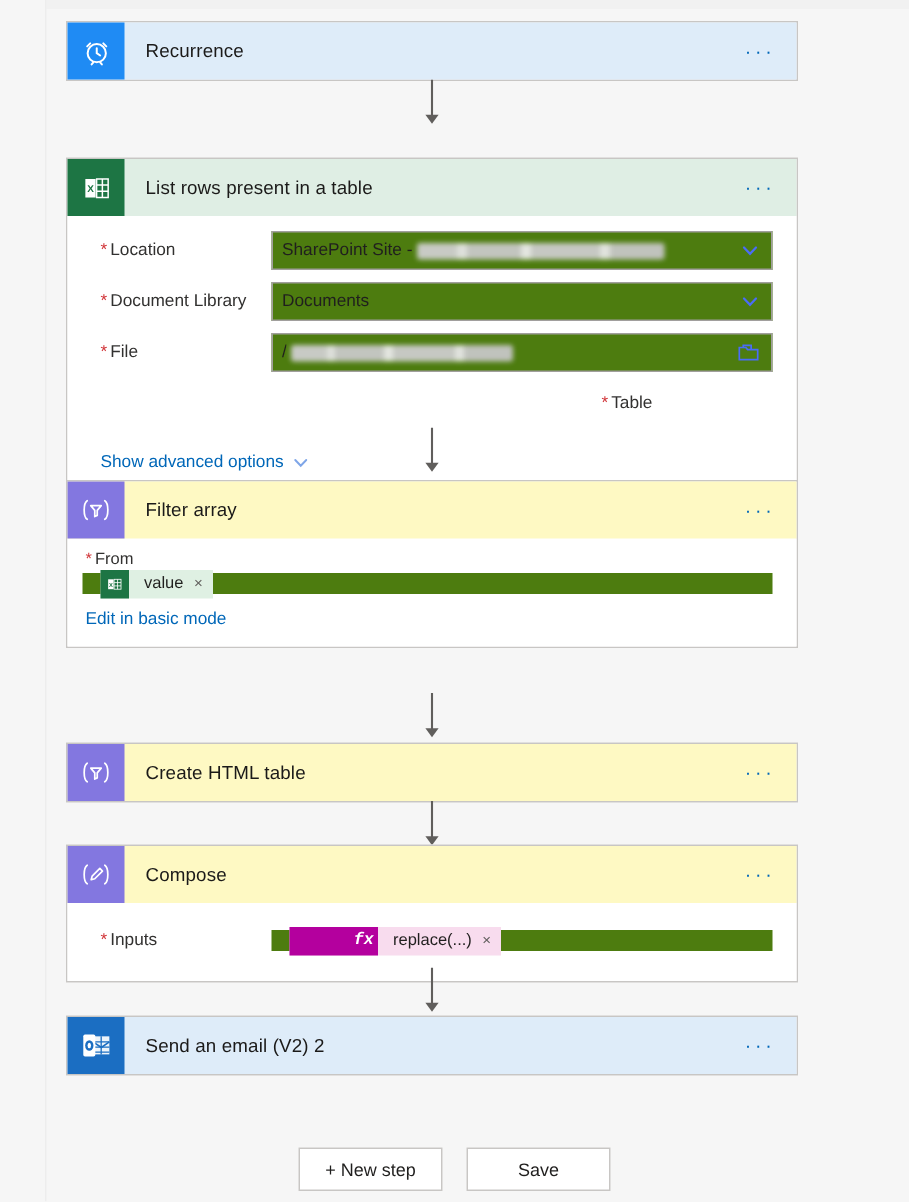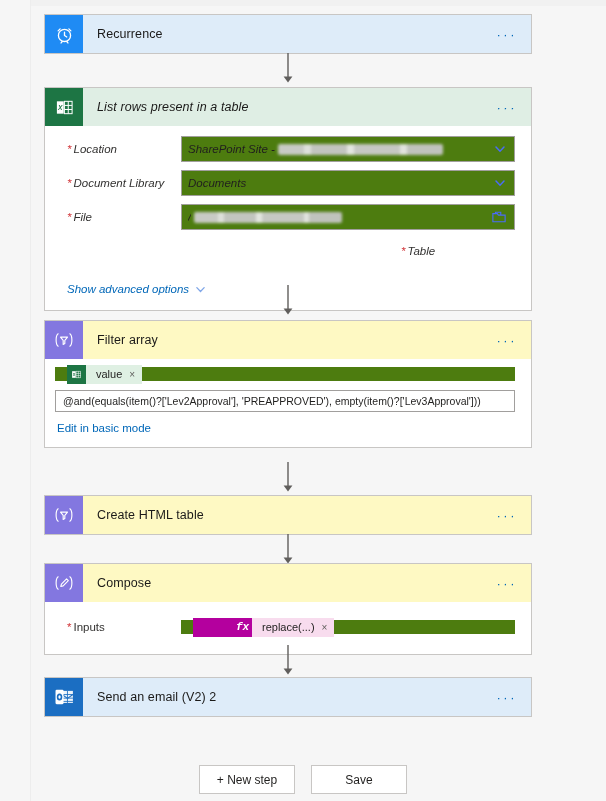--- a/index.html
+++ b/index.html
@@ -294,21 +294,21 @@
     </div>
   </div>
 
   <div class="connector" style="top:53px; height:32px;">
     <svg width="12" height="32" viewBox="0 0 12 32">
       <line x1="6" y1="0" x2="6" y2="24" stroke="#605e5c" stroke-width="1.4"></line>
       <path d="M1.6 23.5 6 29.5 10.4 23.5 Z" fill="#605e5c"></path>
     </svg>
   </div>
 
-  <div class="card" style="top:87px;font-style:italic;">
+  <div class="card" style="top:105px;">
     <div class="card-header hdr-green">
       <div class="card-icon ico-green">
         <svg width="19" height="19" viewBox="0 0 20 20">
           <rect x="2" y="3.5" width="7.2" height="13" fill="#ffffff"></rect>
           <text x="5.6" y="12.6" font-family="Liberation Sans, sans-serif" font-size="7" font-weight="bold" fill="#1d7544" text-anchor="middle">X</text>
           <g stroke="#ffffff" stroke-width="1.05" fill="none">
             <rect x="9.9" y="3.5" width="8.1" height="13"></rect>
             <line x1="9.9" y1="7.8" x2="18" y2="7.8"></line>
             <line x1="9.9" y1="12.1" x2="18" y2="12.1"></line>
             <line x1="13.95" y1="3.5" x2="13.95" y2="16.5"></line>
@@ -392,43 +392,43 @@
           <path d="M5.6 2.2C4 3.2 3.4 5.6 3.4 9s.6 5.8 2.2 6.8" stroke-linecap="round"></path>
           <path d="M18.4 2.2c1.6 1 2.2 3.4 2.2 6.8s-.6 5.8-2.2 6.8" stroke-linecap="round"></path>
           <path d="M8.2 5.8h7.6l-2.9 3.5v3.6l-1.8.9V9.3z" stroke-linejoin="round"></path>
         </svg>
       </div>
       <div class="card-title">Filter array</div>
       <div class="card-menu">···</div>
     </div>
 
     <div class="card-body" style="padding:8px 16px 12px 10px;">
+      <div class="sub-label">
+        <span class="req-star">*</span><span>From</span>
+      </div>
 
       <div class="token-box">
         <span class="chip chip-green">
           <span class="chip-icon green">
             <svg width="11" height="11" viewBox="0 0 20 20">
               <rect x="2" y="4" width="6.6" height="12" fill="#ffffff"></rect>
               <text x="5.3" y="12.8" font-family="Liberation Sans, sans-serif" font-size="7" font-weight="bold" fill="#1d7544" text-anchor="middle">X</text>
               <g stroke="#ffffff" stroke-width="1" fill="none">
                 <rect x="9.2" y="4" width="8.4" height="12"></rect>
                 <line x1="9.2" y1="8" x2="17.6" y2="8"></line>
                 <line x1="9.2" y1="12" x2="17.6" y2="12"></line>
                 <line x1="13.4" y1="4" x2="13.4" y2="16"></line>
               </g>
             </svg>
           </span>
           <span class="chip-text">value</span>
           <span class="chip-x">×</span>
         </span>
       </div>
 
-      <div class="expr-box">
-        <span>@and(equals(item()?['Lev2Approval'], 'PREAPPROVED'), empty(item()?['Lev3Approval']))</span>
-      </div>
 
       <div style="margin-top:9px; padding-left:2px;">
         <span class="link">
           <span>Edit in basic mode</span>
         </span>
       </div>
     </div>
   </div>
 
   <div class="connector" style="top:462px; height:32px;">

